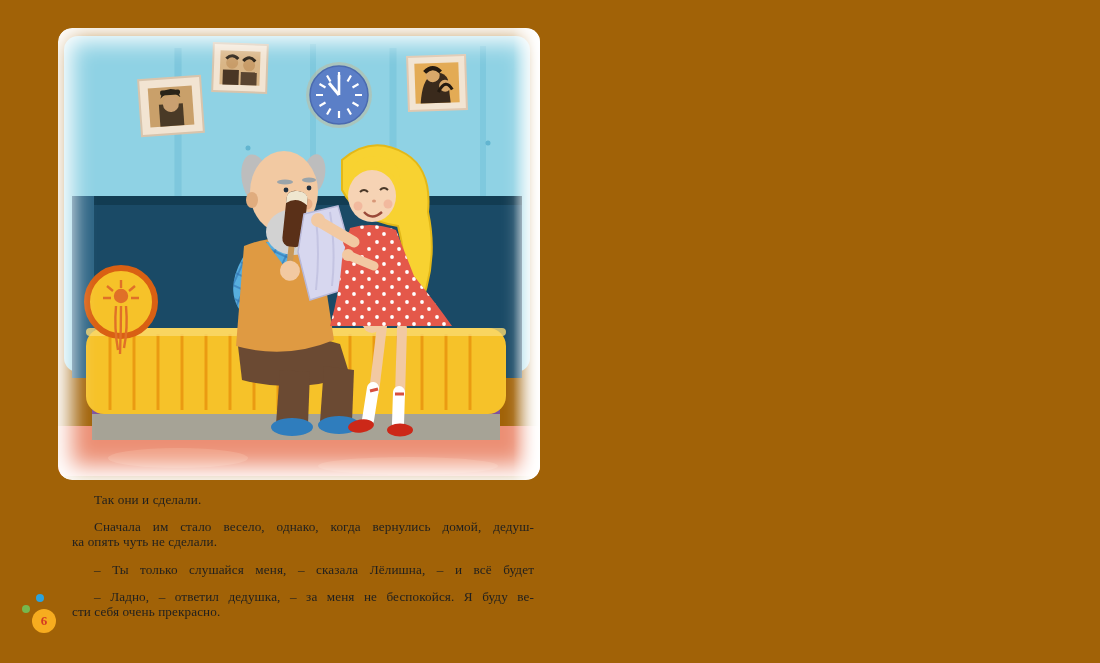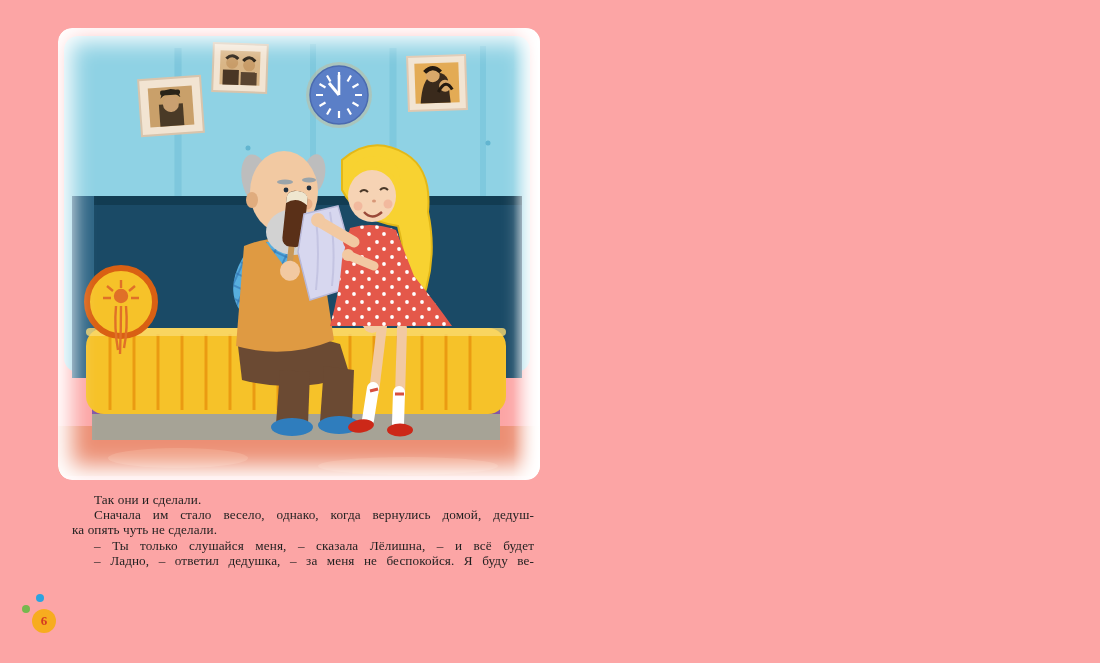--- a/index.html
+++ b/index.html
@@ -1,36 +1,36 @@
 <!DOCTYPE html>
 <html style="--c-text: #1f1f1f; --c-badge-circle: #f7ac1f; --c-page-number: #d43a22; --c-dot-green: #76b84e; --c-dot-blue: #2ba3df; --c-dot-orange: #ee8022; --c-dot-red: #e0321e; --c-wall: #8fd2e4; --c-wall-streak: #5fb6d2; --c-panel: #1a4a66; --c-clock: #5b7fc7; --c-frame: #f2e4d2; --c-photo-sepia: #c9a06a; --c-sofa: #f6c229; --c-sofa-stripe: #e8950f; --c-sofa-base: #a6a396; --c-purple-trim: #7d53a6; --c-floor: #ec8f74; --c-skin: #f2c9a2; --c-hair-grey: #bdbdbd; --c-vest: #df9a42; --c-shirt: #57aede; --c-pants: #6b4a33; --c-slippers: #2f7dbd; --c-girl-hair: #f8d231; --c-dress: #e4584a; --c-shoes: #cc2818; --c-hanky: #d7d7ef; --c-cushion-ring: #d96013; --c-ornament: #e07028;"><head>
 <meta charset="utf-8">
 <style>
   html,body{margin:0;padding:0;background:#fff;}
   #spread{
-    position:relative;width:1100px;height:663px;background:#fca5a5;overflow:hidden;
+    position:relative;width:1100px;height:663px;background:#a16207;overflow:hidden;
     font-family:"Liberation Serif","DejaVu Serif",serif;color:var(--c-text,#1f1f1f);
   }
   .page{position:absolute;top:0;height:663px;}
   #left-page{left:0;width:550px;}
   #right-page{left:550px;width:550px;}
 
   
   #illus{position:absolute;left:58px;top:28px;width:482px;height:452px;border-radius:14px;overflow:hidden;}
   #illus:after{content:"";position:absolute;inset:0;border-radius:14px;
     box-shadow:inset 0 0 22px 14px #ffffff;pointer-events:none;}
 
   
   .textblock{position:absolute;}
   #left-text{left:72px;top:492px;width:462px;}
   .line{
     font-size:13.2px;line-height:15.2px;height:15.2px;overflow:hidden;
     text-align:left;letter-spacing:0.1px;
   }
-  .line.just{text-align:justify;text-align-last:justify;}
+  .line.just{text-align:justify;text-align-last:justify;margin-top:12px;}
   .line.i1{text-indent:22px;}
 
   
   .dot{position:absolute;border-radius:50%;}
   .badge{
     position:absolute;border-radius:50%;background:var(--c-badge-circle,#f7ac1f);
     display:flex;align-items:center;justify-content:center;
     color:var(--c-page-number,#d43a22);font-weight:bold;font-size:13px;
   }
   #badge-6{left:32px;top:609px;width:24px;height:24px;}
@@ -249,20 +249,21 @@
         <rect x="360" y="0" width="122" height="452" fill="url(#wallFade)"></rect>
       </svg>
     </div>
 
     <div id="left-text" class="textblock">
         <div class="line i1">Так они и сделали.</div>
         <div class="line i1 just">Сначала им стало весело, однако, когда вернулись домой, дедуш-</div>
         <div class="line">ка опять чуть не сделали.</div>
         <div class="line i1 just">– Ты только слушайся меня, – сказала Лёлишна, – и всё будет</div>
         <div class="line i1 just">– Ладно, – ответил дедушка, – за меня не беспокойся. Я буду ве-</div>
+        <div class="line">сти себя очень прекрасно.</div>
       </div>
 
     <span id="dot-green" class="dot"></span>
     <span id="dot-blue" class="dot"></span>
     <div id="badge-6" class="badge">
       <span>6</span>
     </div>
   </div>
 
   <div id="right-page" class="page">

